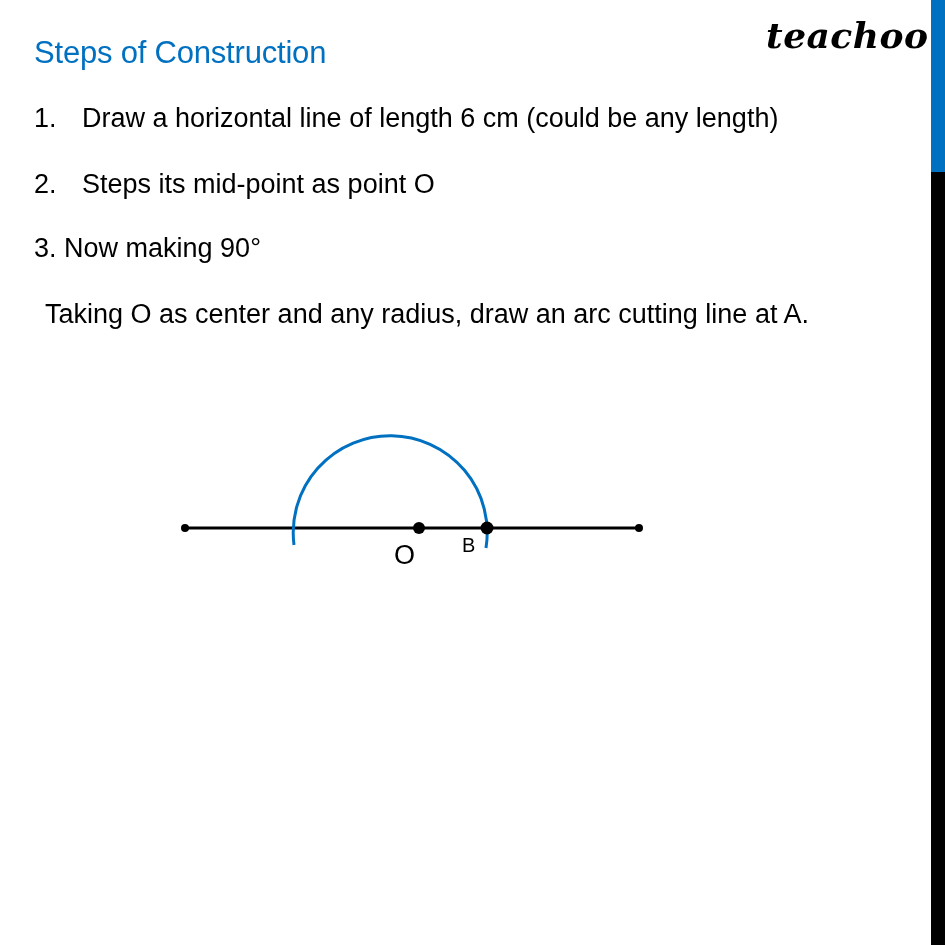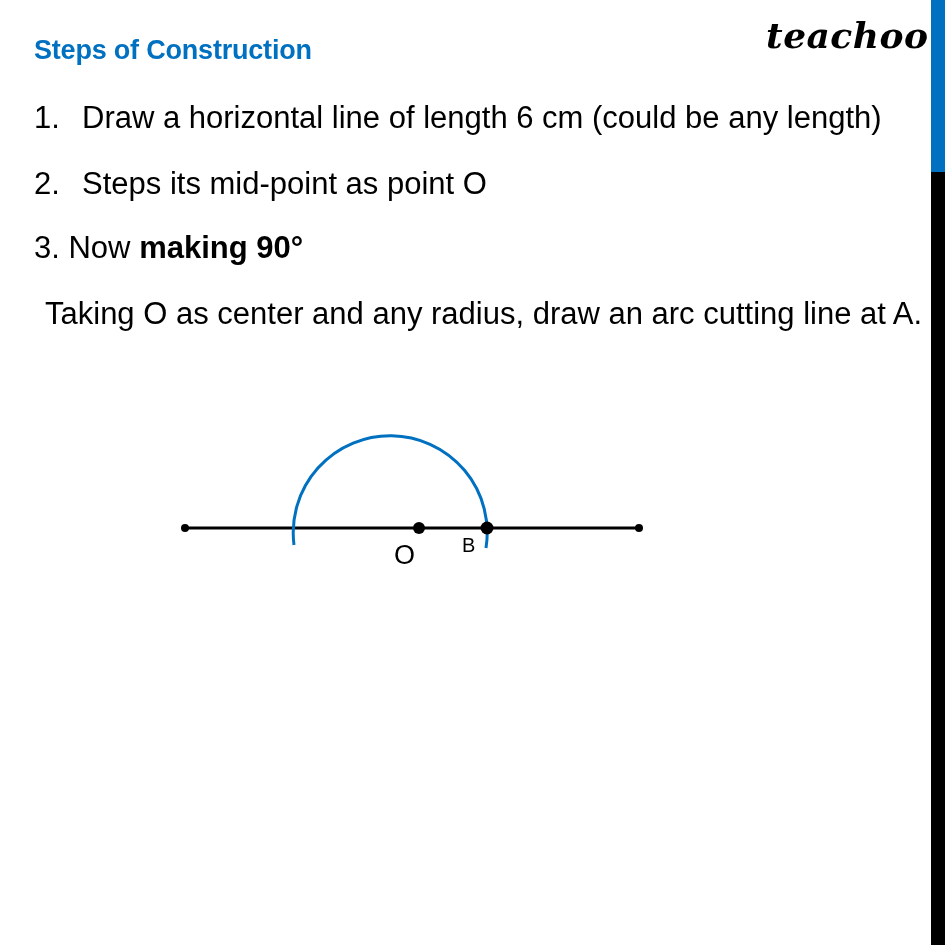--- a/index.html
+++ b/index.html
@@ -12,22 +12,22 @@
       height: 945px;
       position: relative;
       overflow: hidden;
       font-family: "Liberation Sans", "DejaVu Sans", sans-serif;
       color: #000000;
     }
     .slide-title {
       position: absolute;
       left: 34px;
       top: 35px;
-      font-size: 27px;
-      font-weight: bold;
+      font-size: 31px;
+      font-weight: normal;
       color: #0070c0;
       letter-spacing: -0.2px;
       white-space: nowrap;
     }
     .brand-logo {
       position: absolute;
       left: 766px;
       top: 14px;
       font-family: "DejaVu Serif", serif;
       font-style: italic;
@@ -48,32 +48,32 @@
     .sidebar-black {
       position: absolute;
       left: 931px;
       top: 172px;
       width: 14px;
       height: 773px;
       background: #000000;
     }
     .step {
       position: absolute;
-      font-size: 31px;
+      font-size: 27px;
       white-space: nowrap;
       line-height: 32px;
     }
     .step .num {
       display: inline-block;
       width: 48px;
     }
     .step-1 { left: 34px; top: 102px; }
     .step-2 { left: 34px; top: 168px; }
     .step-3 { left: 34px; top: 232px; }
-    .step-3 b { font-weight: bold; }
+    .step-3 b { font-weight: normal; }
     .step-3-detail { left: 45px; top: 298px; text-align: center; }
     .diagram {
       position: absolute;
       left: 0;
       top: 0;
       width: 945px;
       height: 945px;
       pointer-events: none;
     }
     .diagram text {

